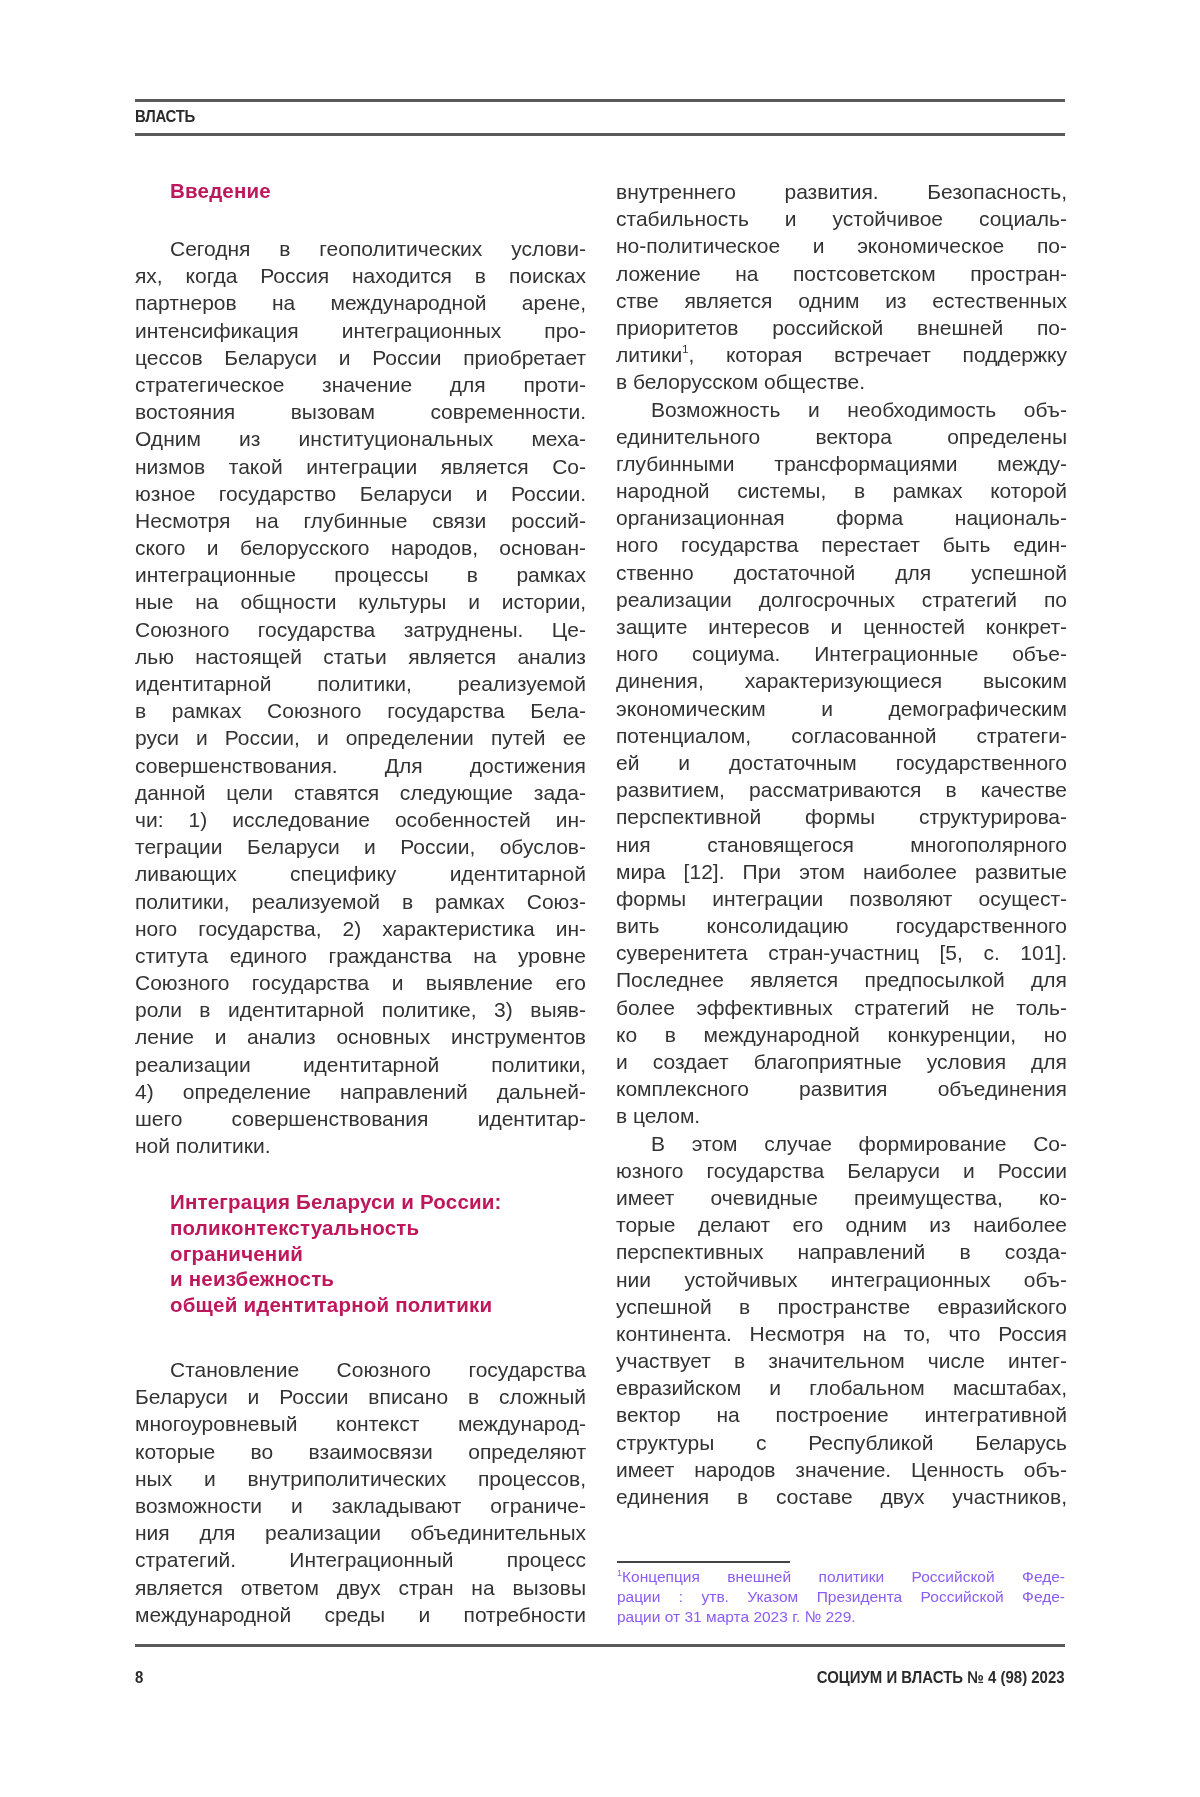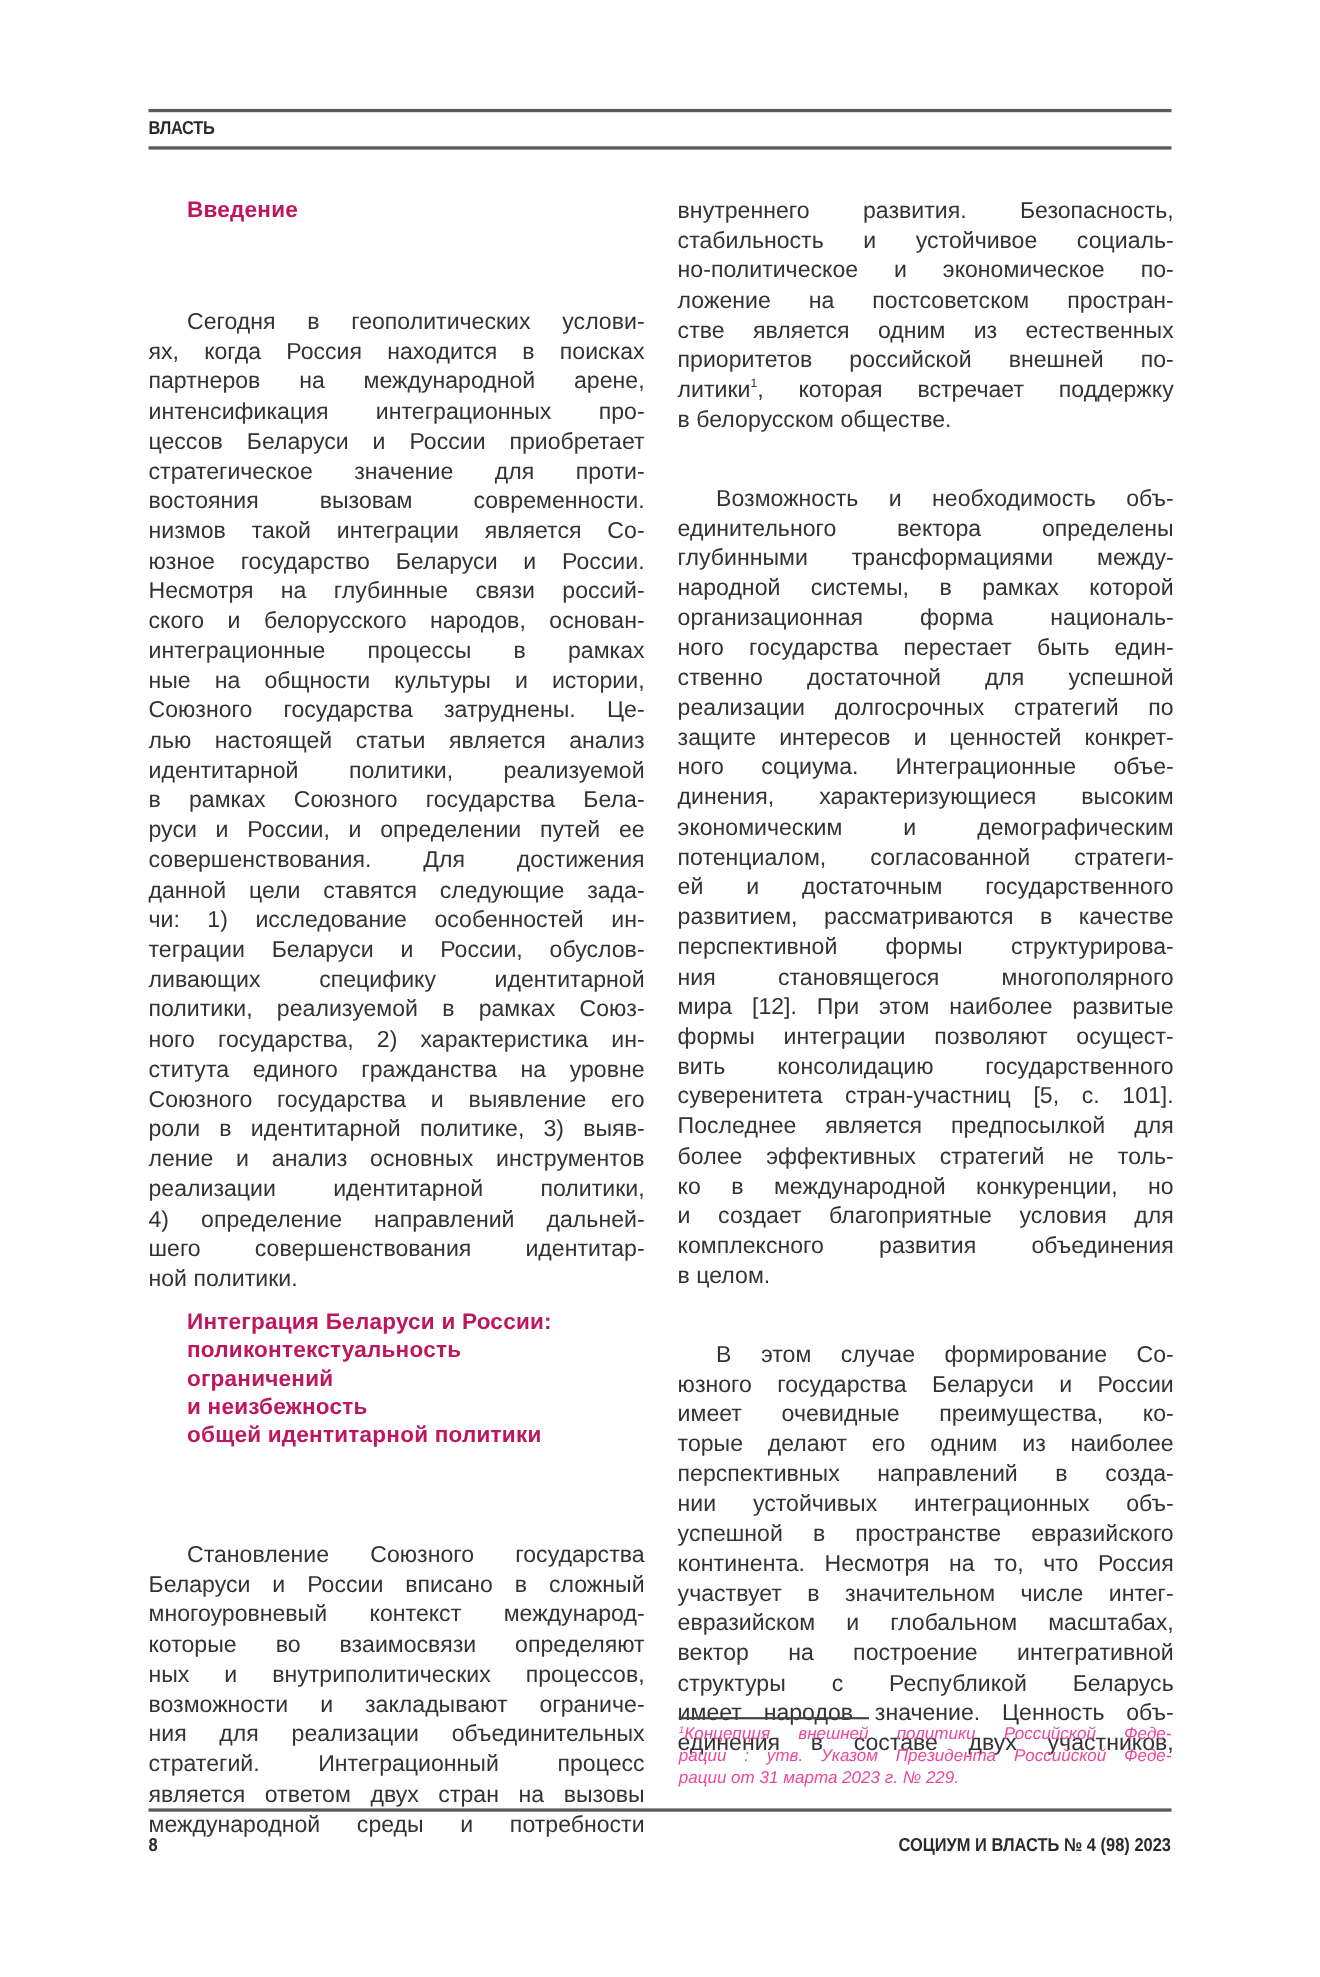--- a/index.html
+++ b/index.html
@@ -14,28 +14,28 @@
   .page-number { position: absolute; left: 135px; top: 1668px; font-weight: bold; font-size: 17px; color: #2b2b2b;
                  transform: scaleX(0.88); transform-origin: left center; }
   .journal-title { position: absolute; right: 135px; top: 1668px; font-weight: bold; font-size: 17px; color: #2b2b2b;
                    transform: scaleX(0.88); transform-origin: right center; white-space: nowrap; }
   .col { position: absolute; width: 451px; }
   .col.left { left: 135px; }
   .col.right { left: 616px; }
   .line { display: block; height: 27.2px; line-height: 27.2px; font-size: 21px; white-space: nowrap;
           text-align: justify; text-align-last: justify; color: #333333; }
   .line.last { text-align-last: left; }
-  .line.indent { padding-left: 35px; margin-top: 44px; }
+  .line.indent { padding-left: 35px; }
   .heading { font-weight: bold; font-size: 20.5px; color: #be185d; line-height: 25.8px; padding-left: 35px; }
   .heading .hline { display: block; white-space: nowrap; letter-spacing: 0.2px; }
   sup { font-size: 11px; line-height: 0; vertical-align: 9px; }
   .fn-rule { position: absolute; left: 617px; top: 1561px; width: 173px; height: 2px; background: #444; }
   .footnote { position: absolute; left: 617px; top: 1567px; width: 448px; }
   .fn-line { display: block; font-size: 15.5px; line-height: 20px; height: 20px; white-space: nowrap;
-             text-align: justify; text-align-last: justify; color: #ec4899; font-style: italic; }
+             text-align: justify; text-align-last: justify; color: #8b5cf6; }
   .fn-line.last { text-align-last: left; }
   .fn-line sup { font-size: 9px; vertical-align: 6px; }
 </style>
 </head>
 <body>
 
 <div class="rule top1"></div>
 <div class="running-head">ВЛАСТЬ</div>
 <div class="rule top2"></div>
 
@@ -44,20 +44,21 @@
     <span class="hline">Введение</span>
   </div>
   <div id="intro-para">
       <span class="line indent">Сегодня в геополитических услови-</span>
       <span class="line">ях, когда Россия находится в поисках</span>
       <span class="line">партнеров на международной арене,</span>
       <span class="line">интенсификация интеграционных про-</span>
       <span class="line">цессов Беларуси и России приобретает</span>
       <span class="line">стратегическое значение для проти-</span>
       <span class="line">востояния вызовам современности.</span>
+      <span class="line">Одним из институциональных меха-</span>
       <span class="line">низмов такой интеграции является Со-</span>
       <span class="line">юзное государство Беларуси и России.</span>
       <span class="line">Несмотря на глубинные связи россий-</span>
       <span class="line">ского и белорусского народов, основан-</span>
       <span class="line">интеграционные процессы в рамках</span>
       <span class="line">ные на общности культуры и истории,</span>
       <span class="line">Союзного государства затруднены. Це-</span>
       <span class="line">лью настоящей статьи является анализ</span>
       <span class="line">идентитарной политики, реализуемой</span>
       <span class="line">в рамках Союзного государства Бела-</span>

